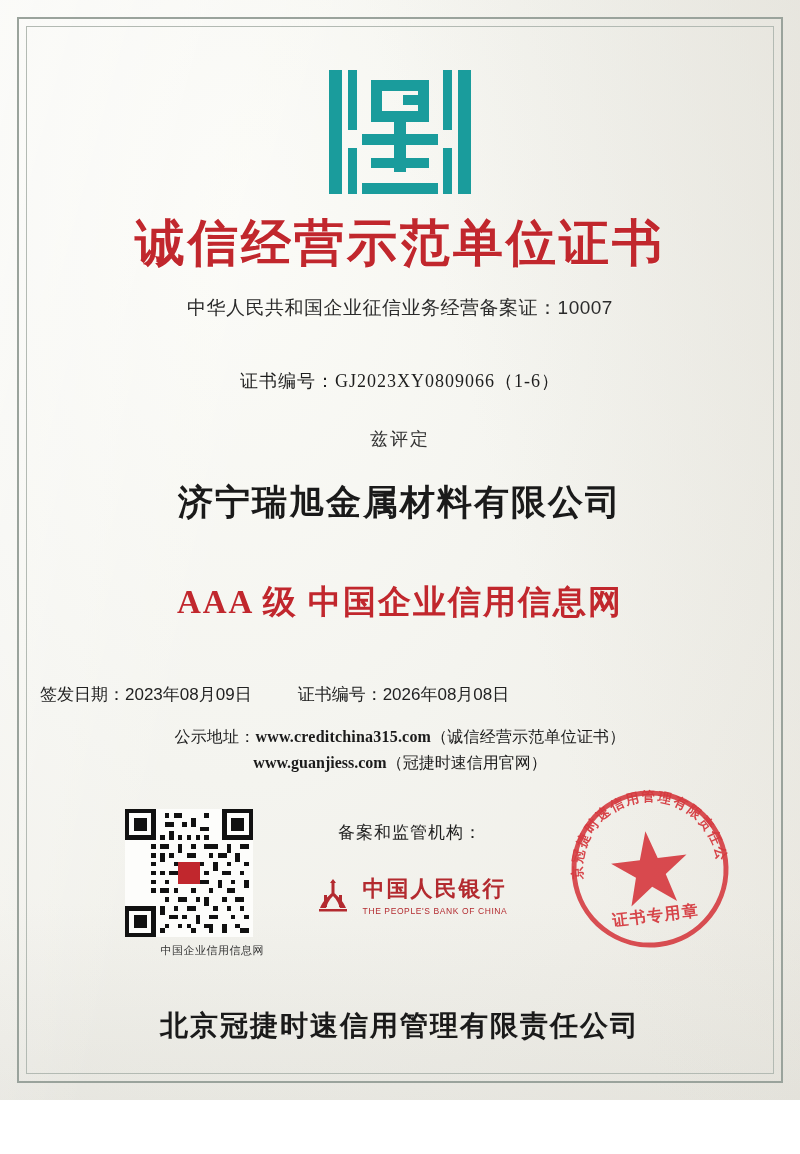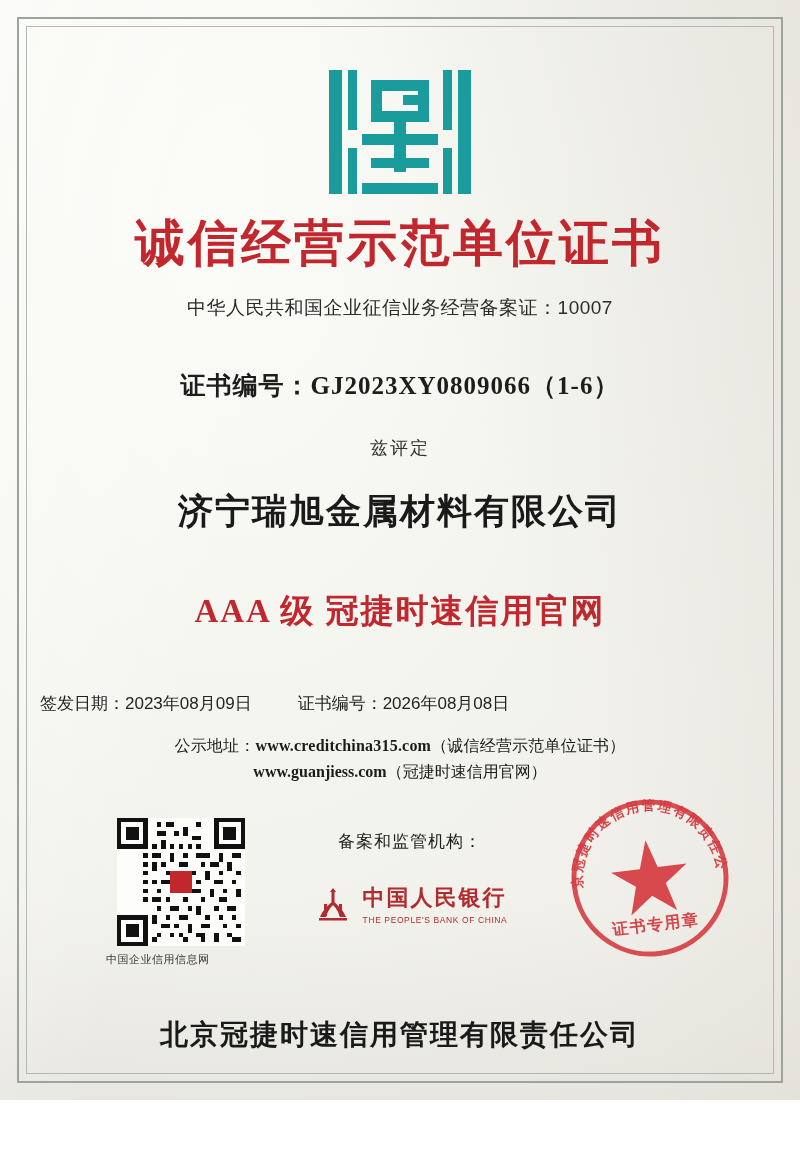--- a/index.html
+++ b/index.html
@@ -79,22 +79,22 @@
   .subtitle {
     margin-top: 18px;
     font-family: "Liberation Sans", sans-serif;
     font-size: 19px;
     color: #2b2b2b;
     letter-spacing: 0.5px;
   }
   .cert-number {
     margin-top: 48px;
     font-family: "Liberation Serif", serif;
-    font-size: 25px;
-    font-weight: bold;
+    font-size: 18px;
+    font-weight: normal;
     color: #1d1d1d;
     letter-spacing: 1px;
   }
   .awarded-label {
     margin-top: 34px;
     font-size: 18px;
     color: #333;
     letter-spacing: 2px;
   }
   .company-name {
@@ -142,24 +142,24 @@
   }
 
   
   .bottom-area {
     position: relative;
     margin-top: 22px;
     height: 200px;
   }
   .qr-block {
     position: absolute;
-    left: 66px;
+    left: 74px;
     top: 10px;
     width: 150px;
-    text-align: left;
+    text-align: right;
   }
   .qr-code {
     width: 128px;
     height: 128px;
     margin: 0 auto;
     position: relative;
     background-color: #fdfdfb;
   }
   .qr-caption {
     margin-top: 6px;
@@ -264,21 +264,21 @@
 
     <div class="main-title">诚信经营示范单位证书</div>
     <div class="subtitle">中华人民共和国企业征信业务经营备案证：10007</div>
 
     <div class="cert-number">证书编号：GJ2023XY0809066（1-6）</div>
 
     <div class="awarded-label">兹评定</div>
 
     <div class="company-name">济宁瑞旭金属材料有限公司</div>
 
-    <div class="award-level">AAA 级 冠捷时速信用官网</div>
+    <div class="award-level">AAA 级 中国企业信用信息网</div>
 
     <div class="dates-row">
       <div class="date-item">签发日期：2023年08月09日</div>
       <div class="date-item">证书编号：2026年08月08日</div>
     </div>
 
     <div class="url-block">
       <div class="url-line-1">
         <span>公示地址：</span><span class="url-mono">www.creditchina315.com</span><span>（诚信经营示范单位证书）</span>
       </div>

